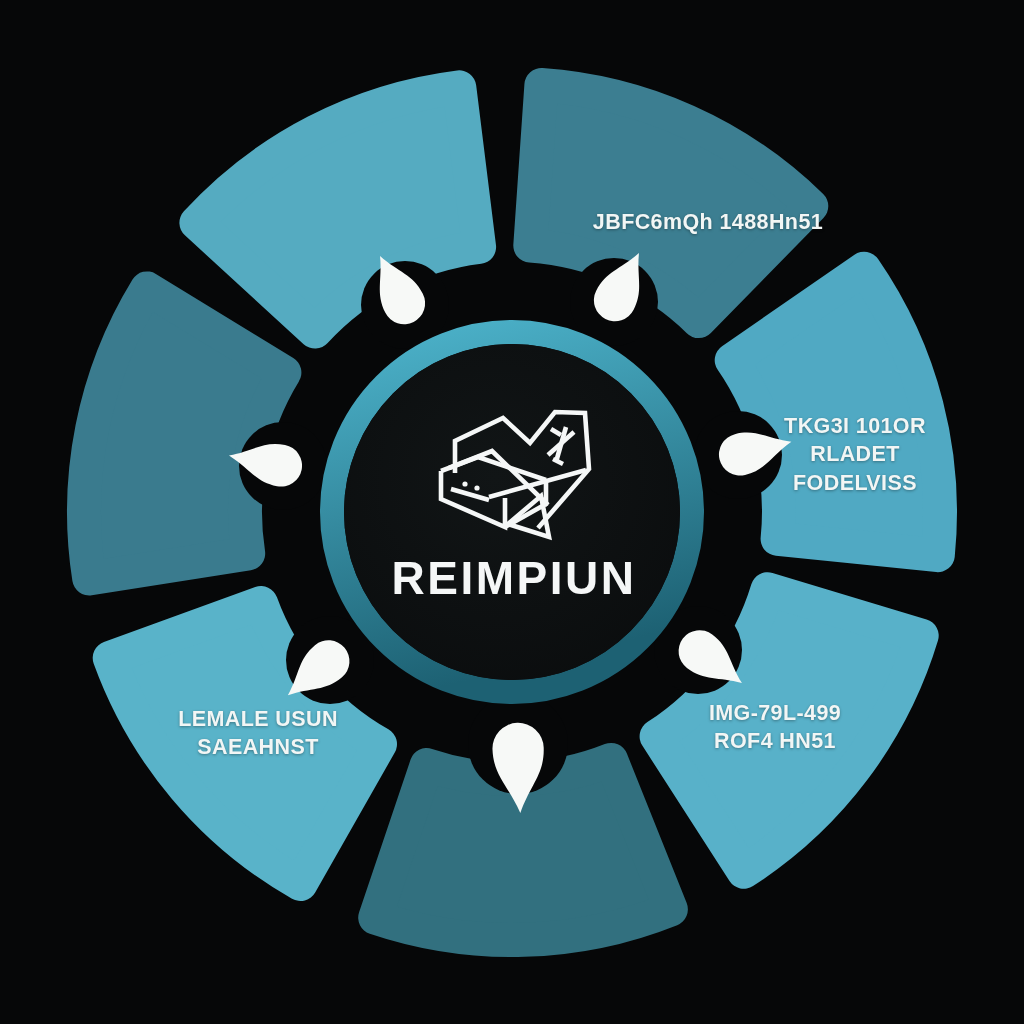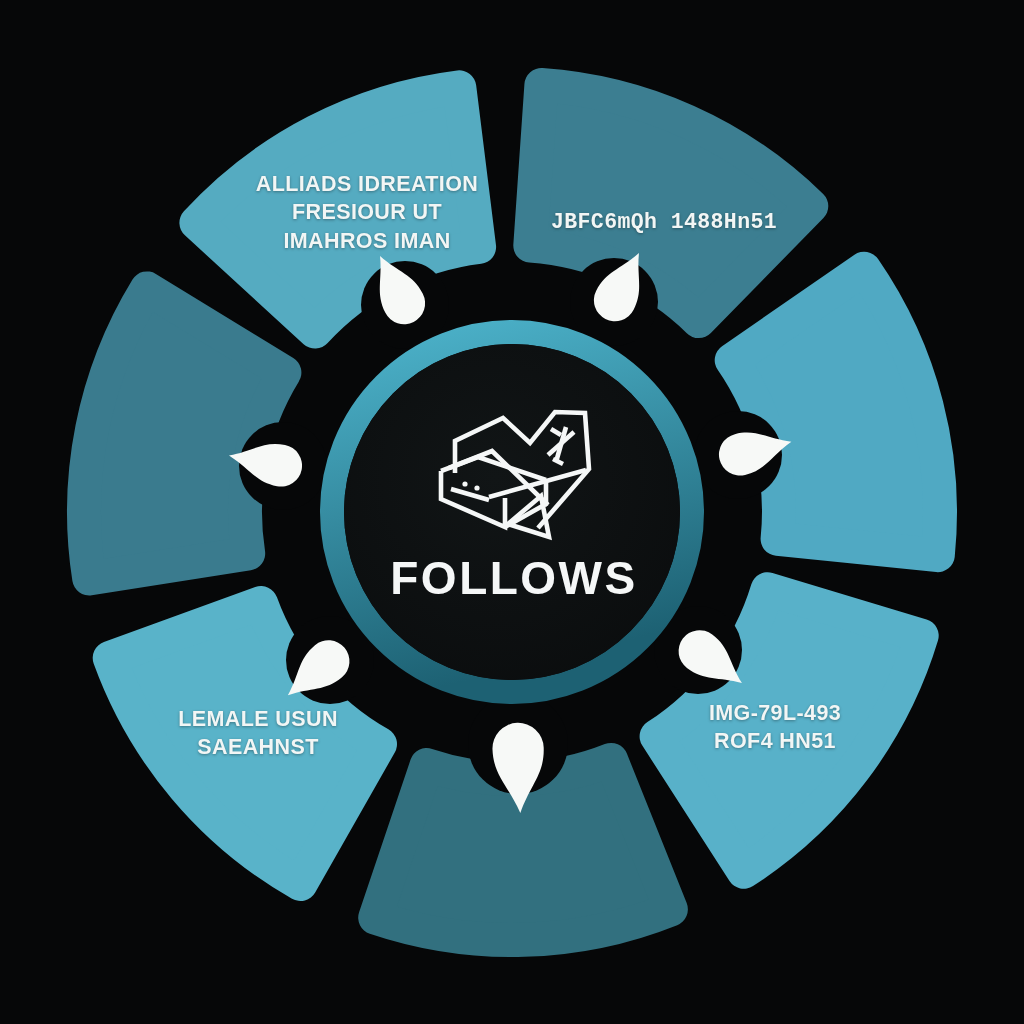--- a/index.html
+++ b/index.html
@@ -83,23 +83,23 @@
       <use href="#dropShape" transform="translate(405,305) rotate(333)"></use>
       <use href="#dropShape" transform="translate(614,302) rotate(27)"></use>
       <use href="#dropShape" transform="translate(738,455) rotate(76)"></use>
       <use href="#dropShape" transform="translate(698,650) rotate(127)"></use>
       <use href="#dropShape" transform="translate(518,746) rotate(178) scale(1.22)"></use>
       <use href="#dropShape" transform="translate(330,660) rotate(230)"></use>
       <use href="#dropShape" transform="translate(283,466) rotate(281)"></use>
     </g>
   </svg>
 
-  <div class="seg-label" style="left:367px;top:213px;">ALLIADS IDREATION
-FRESIOUR UT
-IMAHROS IMAN</div>
-  <div class="seg-label" style="left:664px;top:222px;width:360px;font-family:Liberation Mono, monospace;">JBFC6mQh 1488Hn51</div>
-  <div class="seg-label" style="left:775px;top:727px;">IMG-79L-493
+  <div class="seg-label" style="left:708px;top:222px;width:360px;">JBFC6mQh 1488Hn51</div>
+  <div class="seg-label" style="left:855px;top:455px;">TKG3I 101OR
+RLADET
+FODELVISS</div>
+  <div class="seg-label" style="left:775px;top:727px;">IMG-79L-499
 ROF4 HN51</div>
   <div class="seg-label" style="left:258px;top:733px;">LEMALE USUN
 SAEAHNST</div>
 
-  <div class="center-title">FOLLOWS</div>
+  <div class="center-title">REIMPIUN</div>
 </div>
 
 </body></html>

